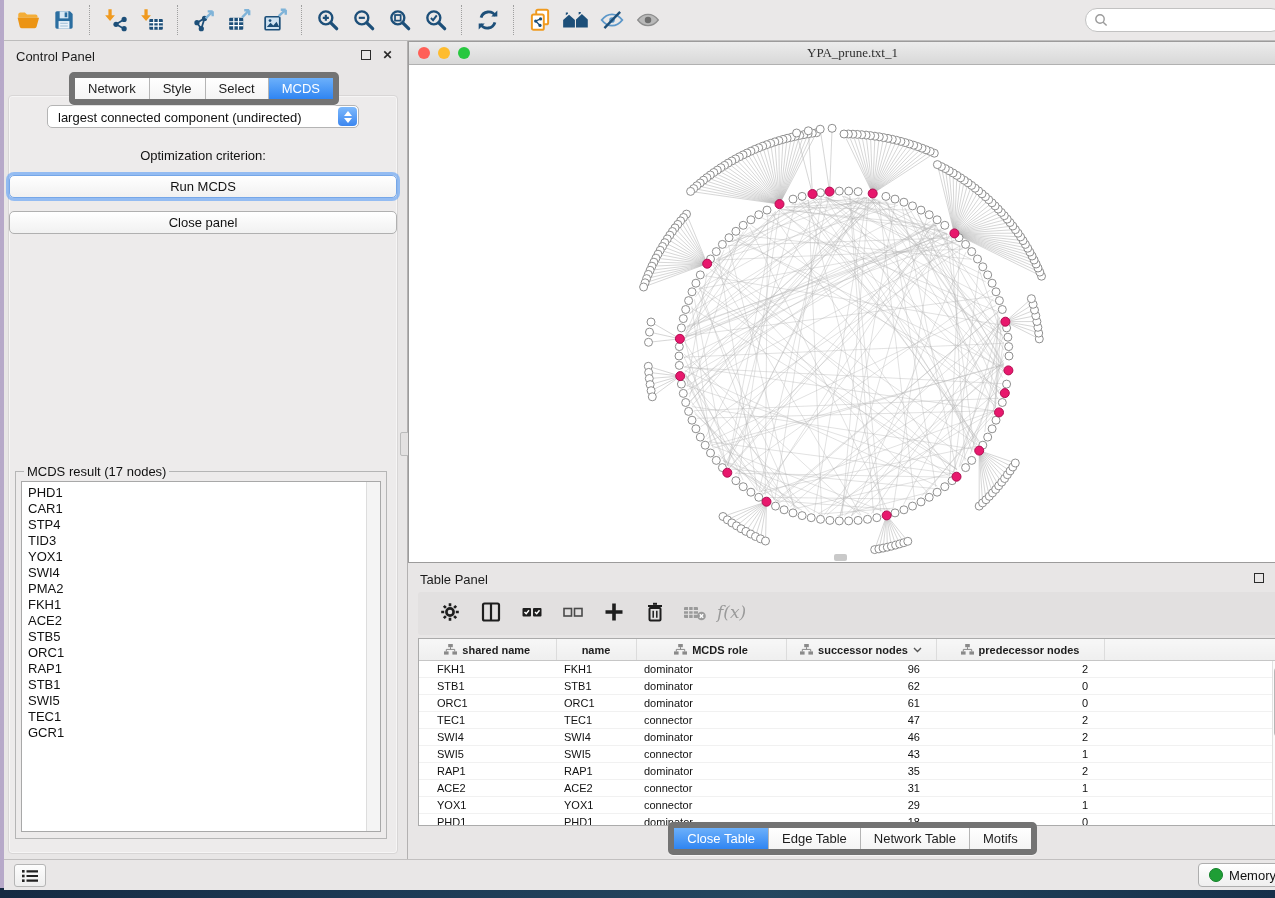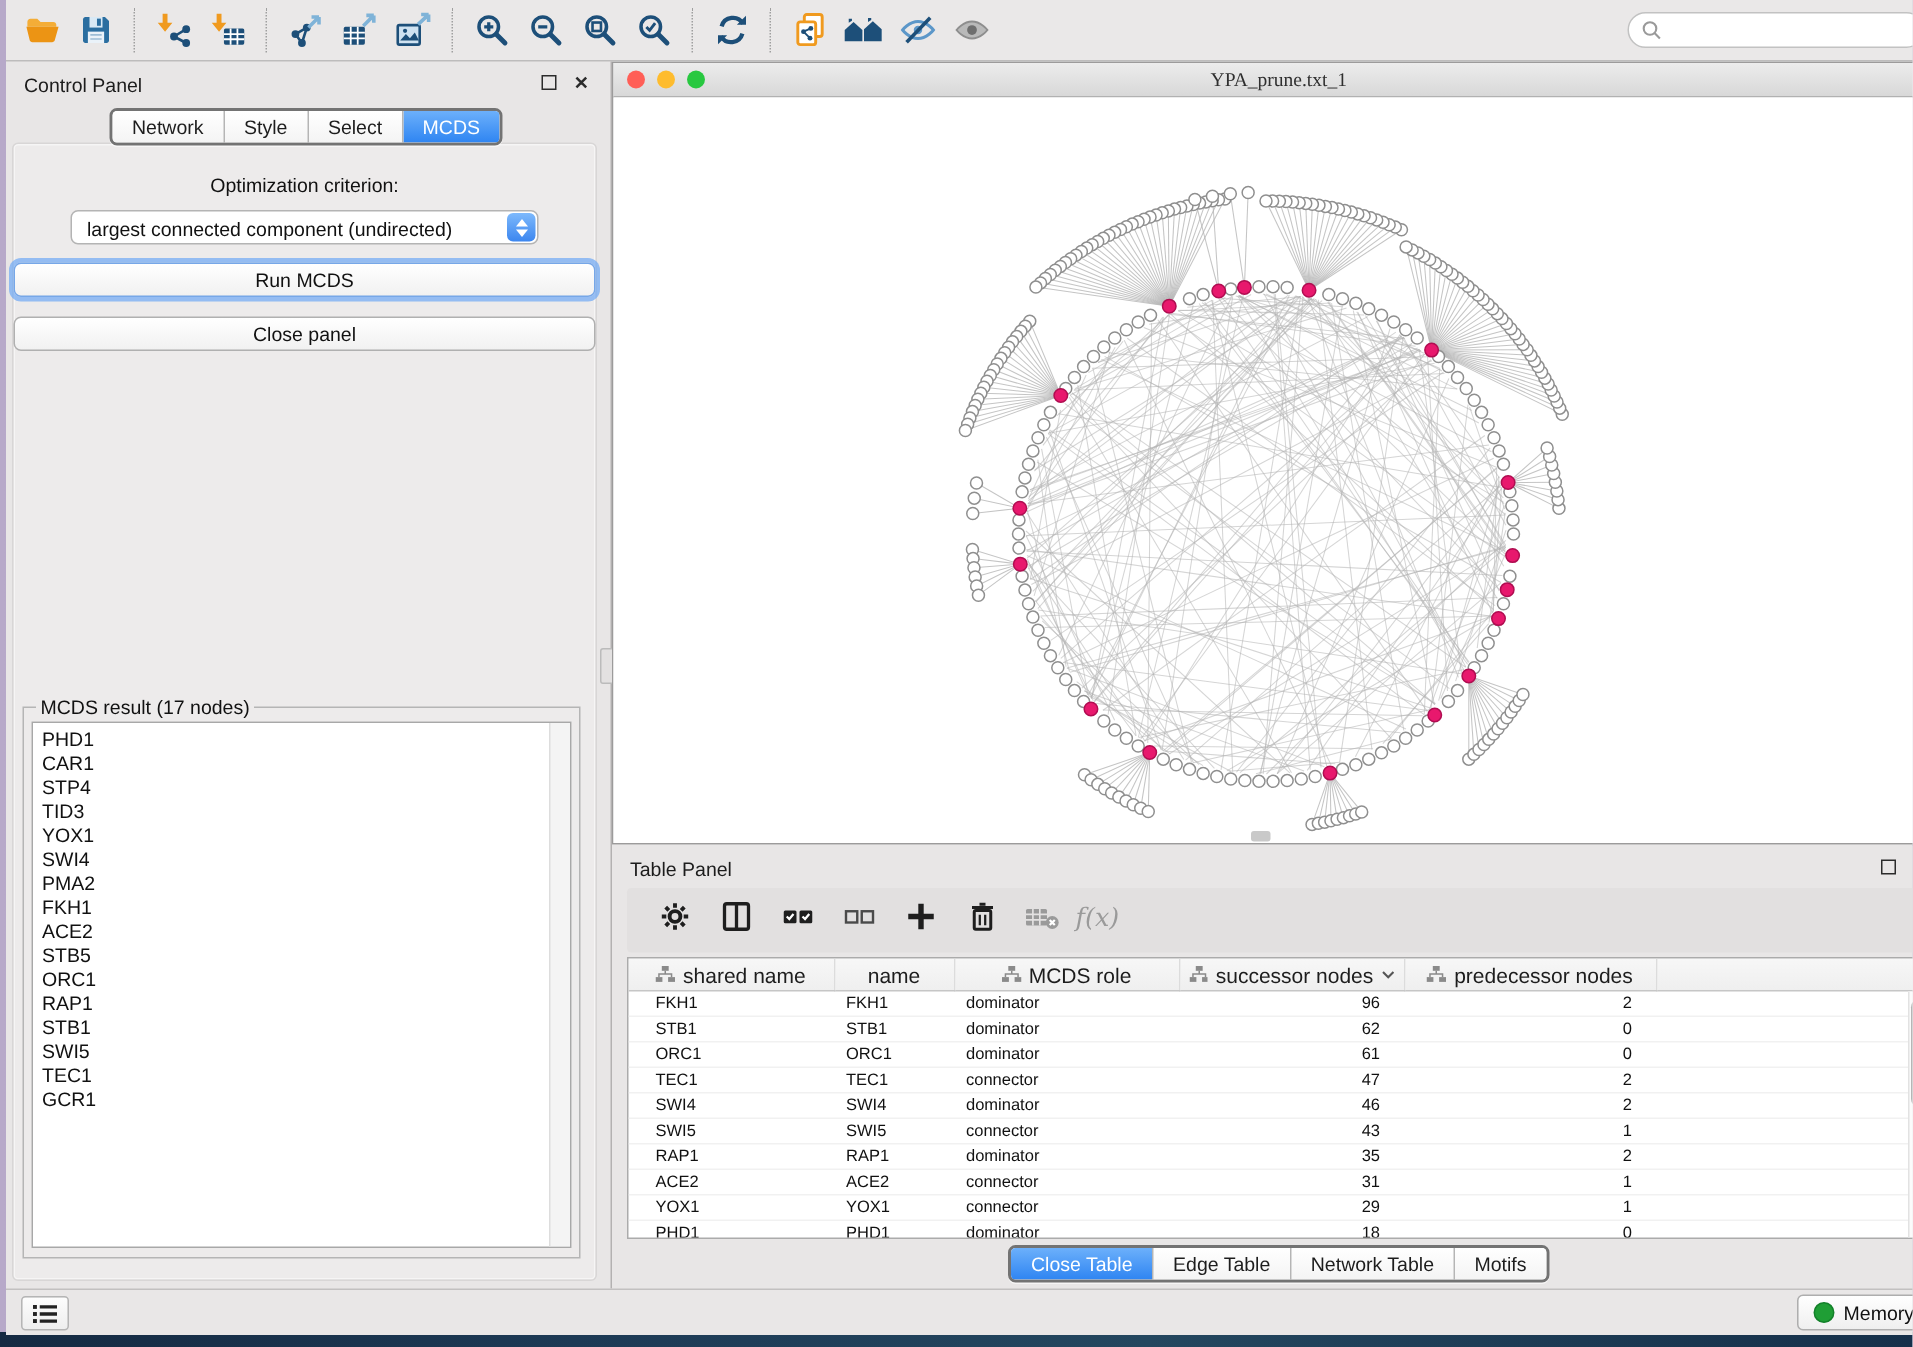--- a/index.html
+++ b/index.html
@@ -22,21 +22,21 @@
     border:1px solid #c2c2c2;border-radius:13px;display:flex;align-items:center;padding:0 8px;box-sizing:border-box;}
   #searchbox input{border:none;outline:none;flex:1;font-size:12px;background:transparent;margin-left:5px;font-family:"Liberation Sans",sans-serif;}
 
   
   #control-panel{position:absolute;left:0;top:41px;width:400px;height:819px;}
   .panel-title{position:absolute;left:12px;top:8px;font-size:13px;color:#1c1c1c;}
   .panel-wicons{position:absolute;right:10px;top:7px;display:flex;gap:9px;align-items:center;}
   .wicon{width:13px;height:13px;display:flex;align-items:center;justify-content:center;color:#2b2b2b;font-size:12px;font-weight:bold;}
   .wicon .sq{width:8px;height:8px;border:1.6px solid #2b2b2b;display:block;}
   #cp-tabs{position:absolute;left:50%;transform:translateX(-50%);top:31px;z-index:2;}
-  .segmented{display:inline-flex;border:2px solid #737373;border-radius:5px;overflow:hidden;background:#fff;box-shadow:0 1px 0 rgba(255,255,255,.6);}
+  .segmented{display:inline-flex;border:6px solid #737373;border-radius:5px;overflow:hidden;background:#fff;box-shadow:0 1px 0 rgba(255,255,255,.6);}
   .seg{padding:3px 13px;font-size:13px;color:#1d1d1d;background:linear-gradient(#ffffff,#f4f4f4);border-left:1px solid #b5b5b5;cursor:default;white-space:nowrap;}
   .seg:first-child{border-left:none;}
   .seg.selected{background:linear-gradient(#6cb0fb,#2f85f2);color:#fff;}
   #cp-body{position:absolute;left:4px;right:6px;top:54px;bottom:6px;background:#edebeb;
     border:1px solid #d8d6d6;border-radius:4px;box-shadow:inset 0 0 0 1px rgba(255,255,255,.5);}
   #opt-label{margin-top:20px;text-align:center;font-size:13px;color:#111;}
   #combo{position:relative;margin:9px auto 0 auto;width:312px;height:23px;background:#fff;border:1px solid #b4b4b4;
     border-radius:5px;font-size:13px;line-height:23px;padding-left:10px;box-sizing:border-box;color:#111;}
   #combo .stepper{position:absolute;right:1px;top:1px;width:19px;height:19px;border-radius:4px;
     background:linear-gradient(#7db9fc,#3c86ef);display:flex;flex-direction:column;align-items:center;justify-content:center;gap:2px;}
@@ -66,21 +66,21 @@
   #net-hthumb{position:absolute;left:425px;bottom:1px;width:13px;height:7px;background:#c9c9c9;border-radius:2px;}
 
   
   #table-panel{position:absolute;left:404px;top:564px;right:0;height:296px;background:#e8e6e6;}
   #tp-toolbar{position:absolute;left:10px;right:10px;top:28px;height:43px;background:#e2e0e0;border-radius:3px;
     display:flex;align-items:center;gap:15px;padding-left:18px;box-sizing:border-box;}
   .tp-btn{display:flex;align-items:center;justify-content:flex-end;width:26px;height:28px;}
   #tbl-wrap{position:absolute;left:10px;right:10px;top:74px;bottom:34px;background:#fff;border:1px solid #ababab;overflow:hidden;}
   table{border-collapse:collapse;table-layout:fixed;width:100%;}
   th{height:21px;background:linear-gradient(#f7f7f7,#efefef);border-bottom:1px solid #c6c6c6;border-right:1px solid #dcdcdc;
-    font-weight:normal;font-size:14px;color:#1d1d1d;padding:0 6px;white-space:nowrap;overflow:hidden;}
+    font-weight:bold;font-size:11px;color:#1d1d1d;padding:0 6px;white-space:nowrap;overflow:hidden;}
   th .hwrap{display:flex;align-items:center;justify-content:center;gap:5px;}
   td{font-size:11px;color:#111;height:16px;padding:0 6px;white-space:nowrap;overflow:hidden;border-bottom:1px solid #f1f1f1;}
   td.al{text-align:left;padding-left:18px;}
   td.al2{text-align:left;padding-left:8px;}
   td.ar{text-align:right;padding-right:16px;}
   #tbl-vscroll{position:absolute;right:0;top:22px;bottom:0;width:13px;background:#fbfbfb;border-left:1px solid #e2e2e2;}
   #tbl-thumb{position:absolute;left:1px;right:1px;top:5px;height:72px;background:#b6b6b6;border-radius:6px;}
   #tp-tabs{position:absolute;left:0;right:0;bottom:5px;display:flex;justify-content:center;}
 
   
@@ -275,28 +275,28 @@
         </span>
       <span class="wicon">✕</span>
     </div>
     <div id="cp-tabs" class="segmented">
         <div class="seg">Network</div>
         <div class="seg">Style</div>
         <div class="seg">Select</div>
         <div class="seg selected">MCDS</div>
       </div>
     <div id="cp-body">
-      <div id="opt-label">Optimization criterion:</div>
       <div id="combo">
         <span>largest connected component (undirected)</span>
         <span class="stepper">
             <span class="tri-up"></span>
             <span class="tri-dn"></span>
           </span>
       </div>
+      <div id="opt-label">Optimization criterion:</div>
       <div id="cp-buttons">
         <button class="mac-btn focused">Run MCDS</button>
         <button class="mac-btn">Close panel</button>
       </div>
       <fieldset id="mcds-fieldset">
         <legend>MCDS result (17 nodes)</legend>
         <div id="mcds-list">
           <div id="mcds-items">
               <div>PHD1</div>
               <div>CAR1</div>

